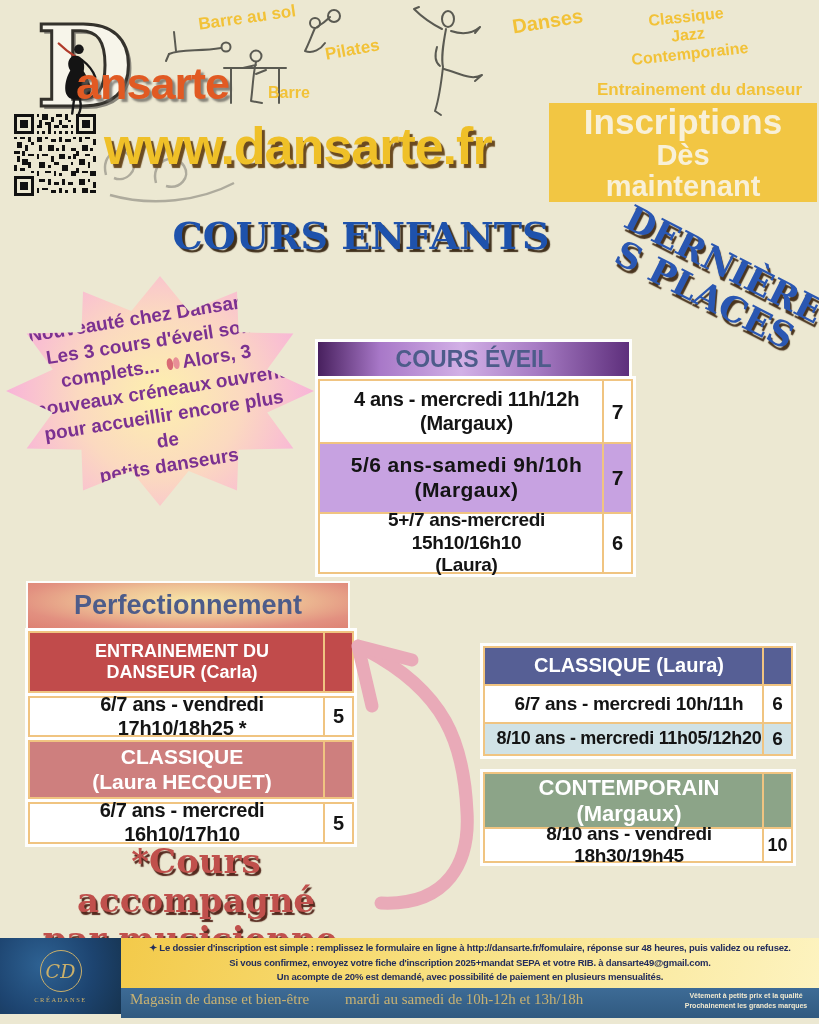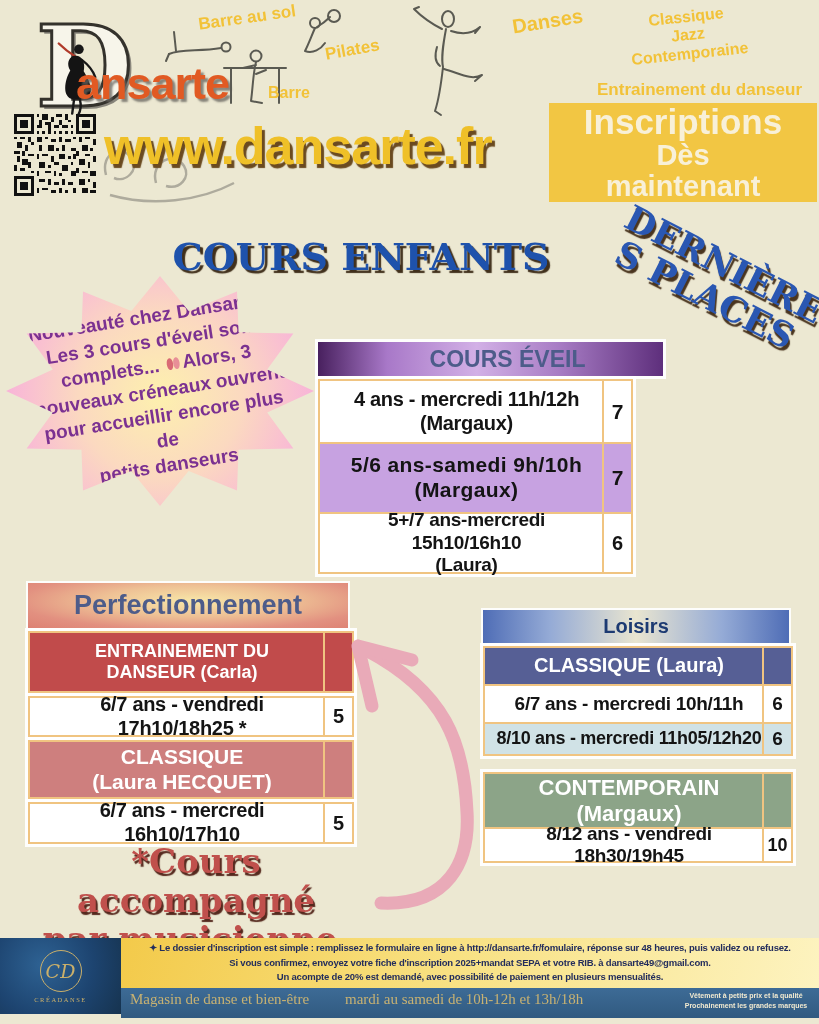--- a/index.html
+++ b/index.html
@@ -30,21 +30,21 @@
     left:549px; top:103px; width:268px; height:99px; background:#f2c643;
     color:#f8f0d8; text-align:center; font-weight:800;
     display:flex; flex-direction:column; justify-content:center; line-height:1.05;
   }
   .insc-line1{font-size:35px;}
   .insc-rest{font-size:29px;}
   
   .main-title{
     left:151px; top:213px; width:420px; text-align:center;
     font-family:"DejaVu Serif",serif; font-weight:bold; font-size:38px;
-    color:#1e52ac; text-shadow:3px 3px 1px #41301c;margin-top:21px;
+    color:#1e52ac; text-shadow:3px 3px 1px #41301c;
   }
   .dernieres{
     left:608px; top:243px; width:210px; transform:rotate(27deg);
     font-family:"DejaVu Serif",serif; font-weight:bold; font-size:35px;
     line-height:1.02; text-align:center; color:#2a57b2;
     text-shadow:3px 3px 1px #4a351f;
   }
   
   .starburst{
     left:6px; top:276px; width:308px; height:230px;
@@ -63,21 +63,20 @@
   .trow + .trow{border-top:2px solid #f0c481;}
   .tcell{flex:1;display:flex;align-items:center;justify-content:center;text-align:center;
          font-weight:800;color:#141414;line-height:1.18;letter-spacing:-0.3px;margin-left:11px;}
   .tnum{width:27px;border-left:2px solid #f0c481;display:flex;align-items:center;
         justify-content:center;font-weight:800;color:#141414;}
   .eveil-head{
     left:318px; top:342px; width:311px; height:34px;
     background:linear-gradient(90deg,#48205e 0%,#a878c8 20%,#d2b0e6 46%,#a77cc4 70%,#5e2f7c 100%);
     color:#4d5c8a; font-weight:800; font-size:23px;
     box-shadow:0 0 0 3px rgba(255,255,255,.95);
-    padding-left:34px;
   }
   .eveil-tbl{left:318px; top:379px; width:311px;}
   .perf-head{
     left:28px; top:583px; width:320px; height:45px;
     background:radial-gradient(ellipse at 52% 40%, #f8e7a8 0%, #eec195 40%, #e29080 75%, #dd8173 100%);
     color:#4d5c8a; font-weight:800; font-size:27px;
     box-shadow:0 0 0 2px rgba(255,255,255,.9);
   }
   .perf-tbl{left:28px; top:631px; width:326px;}
   .hdr-row .tcell{color:#fff;letter-spacing:0;}
@@ -292,21 +291,20 @@
       <div class="tcell prewrap" style="font-size:21px;">CLASSIQUE
 (Laura HECQUET)</div>
       <div class="tnum"></div>
     </div>
     <div class="tbl trow" style="height:38px;">
       <div class="tcell" style="font-size:20px;">6/7 ans - mercredi 16h10/17h10</div>
       <div class="tnum" style="font-size:20px;">5</div>
     </div>
   </div>
 
-  <div class="abs thead loisirs-head">Loisirs</div>
 
   <div class="abs tbl loisirs-tbl">
     <div class="trow hdr-row slate-row" style="height:36px;justify-content:flex-end;">
       <div class="tcell" style="font-size:20px;">CLASSIQUE (Laura)</div>
       <div class="tnum"></div>
     </div>
     <div class="trow" style="height:36px;">
       <div class="tcell" style="font-size:19px;">6/7 ans - mercredi 10h/11h</div>
       <div class="tnum" style="font-size:19px;">6</div>
     </div>
@@ -316,21 +314,21 @@
     </div>
   </div>
 
   <div class="abs tbl contemp-tbl">
     <div class="trow hdr-row green-row" style="height:53px;">
       <div class="tcell prewrap" style="font-size:22px;">CONTEMPORAIN
 (Margaux)</div>
       <div class="tnum"></div>
     </div>
     <div class="trow" style="height:32px;">
-      <div class="tcell" style="font-size:19px;">8/12 ans - vendredi 18h30/19h45</div>
+      <div class="tcell" style="font-size:19px;">8/10 ans - vendredi 18h30/19h45</div>
       <div class="tnum" style="font-size:18px;">10</div>
     </div>
   </div>
 
   <div class="abs footnote prewrap">*Cours accompagné
 par musicienne.</div>
 
   <svg class="abs" style="left:0;top:0;pointer-events:none;" width="819" height="1024" viewBox="0 0 819 1024">
     <path d="M381 903 C448 906 470 862 467 812 C464 744 446 692 366 650" stroke="#e9aab8" stroke-width="13" fill="none" stroke-linecap="round"></path>
     <path d="M358 646 L412 660 M358 646 L372 706" stroke="#e9aab8" stroke-width="13" fill="none" stroke-linecap="round"></path>

